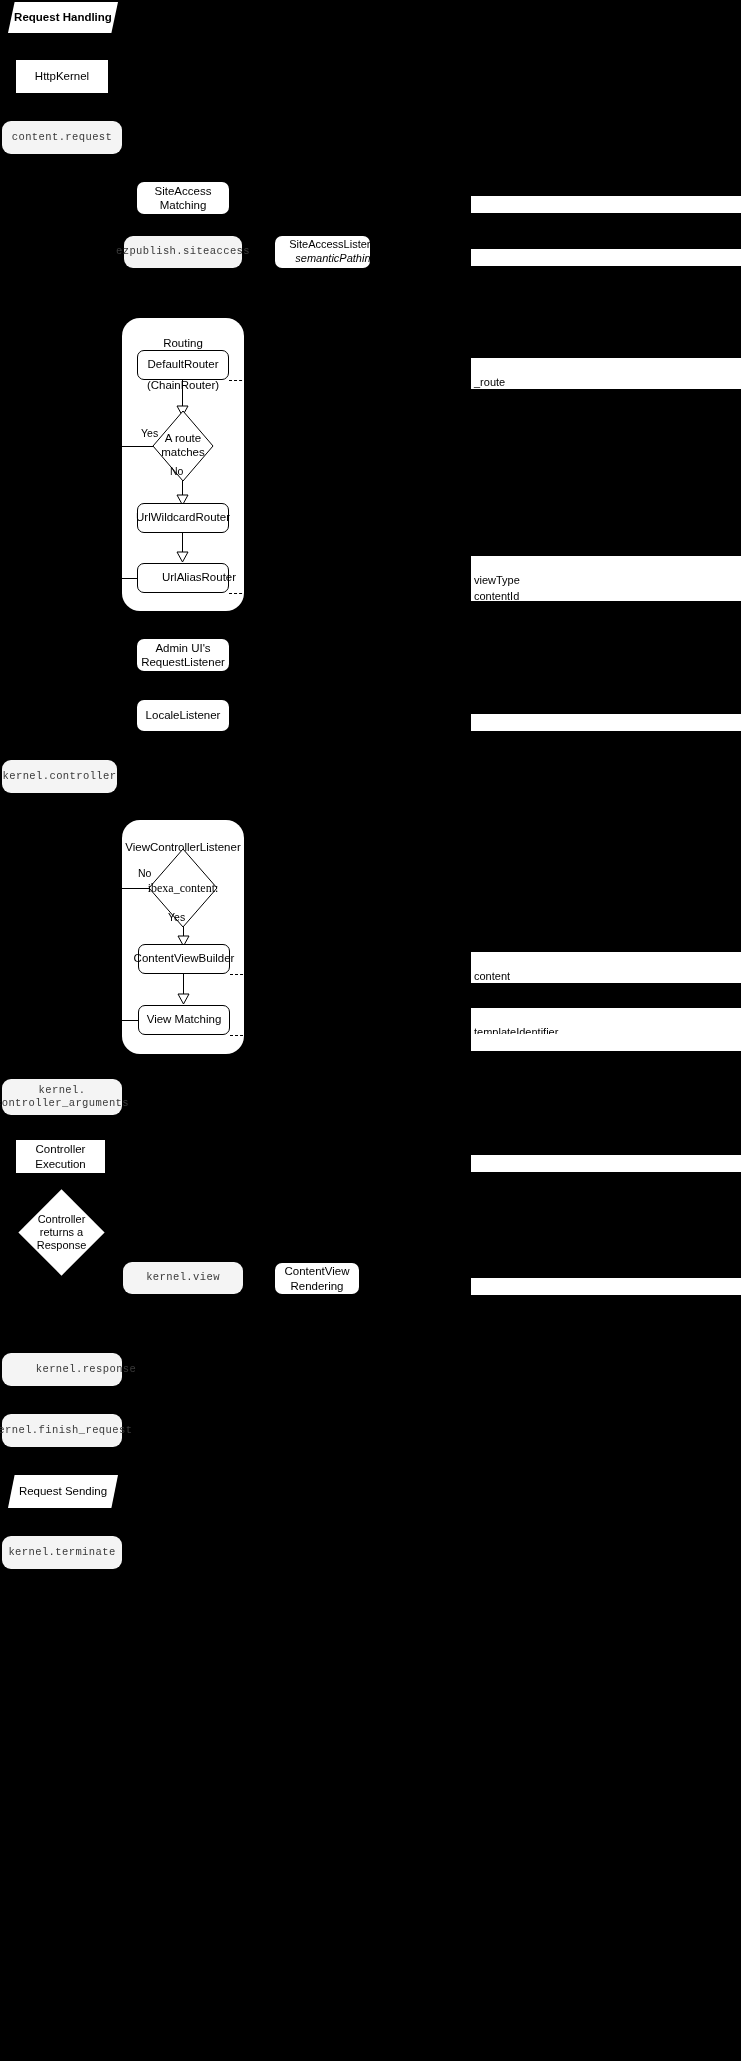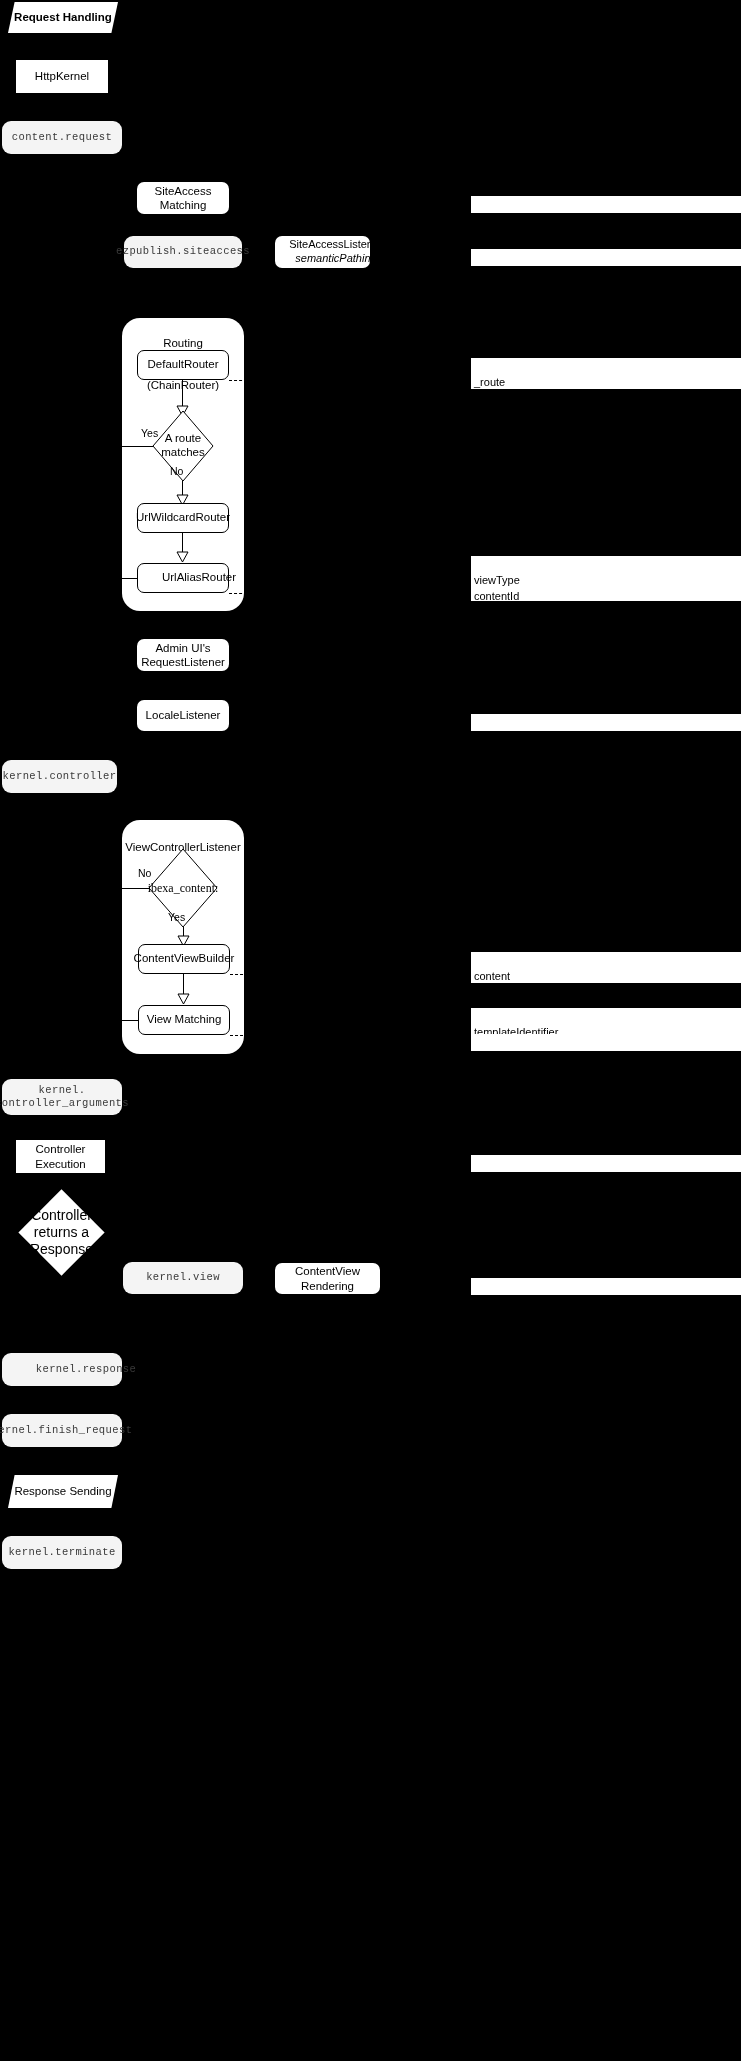--- a/index.html
+++ b/index.html
@@ -64,21 +64,21 @@
   }
   .diamond-solid {
     position:absolute;
     background:#ffffff;
     transform:rotate(45deg);
   }
   .diamond-solid-label {
     position:absolute;
     display:flex; align-items:center; justify-content:center;
     text-align:center; color:#000;
-    font-size:14px; line-height:1.2; white-space:pre-line;
+    font-size:11px; line-height:1.2; white-space:pre-line;
     pointer-events:none;
   }
 
   
   .group {
     position:absolute;
     background:#ffffff;
     border-radius:18px;
   }
   .group-title {
@@ -317,37 +317,37 @@
   <div class="diamond-solid-label" style="left:22px; top:1202px; width:79px; height:61px;">
     <span>Controller
 returns a
 Response</span>
   </div>
 
   <div class="node event" style="left:123px; top:1262px; width:120px; height:32px;">
     <span>kernel.view</span>
   </div>
 
-  <div class="node rounded" style="left:275px; top:1263px; width:105px; height:31px;">
+  <div class="node rounded" style="left:275px; top:1263px; width:84px; height:31px;">
     <span>ContentView Rendering</span>
   </div>
 
   <div class="attrbox" style="left:471px; top:1278px; width:275px; height:17px;">
     <span>response</span>
   </div>
 
   <div class="node event" style="left:2px; top:1353px; width:120px; height:33px;padding-left:48px;">
     <span>kernel.response</span>
   </div>
 
   <div class="node event" style="left:2px; top:1414px; width:120px; height:33px;">
     <span>kernel.finish_request</span>
   </div>
 
   <div class="node parallelogram" style="left:8px; top:1475px; width:110px; height:33px;">
-    <span>Response Sending</span>
+    <span>Request Sending</span>
   </div>
 
   <div class="node event" style="left:2px; top:1536px; width:120px; height:33px;">
     <span>kernel.terminate</span>
   </div>
 
 </div>
 
 </body></html>

